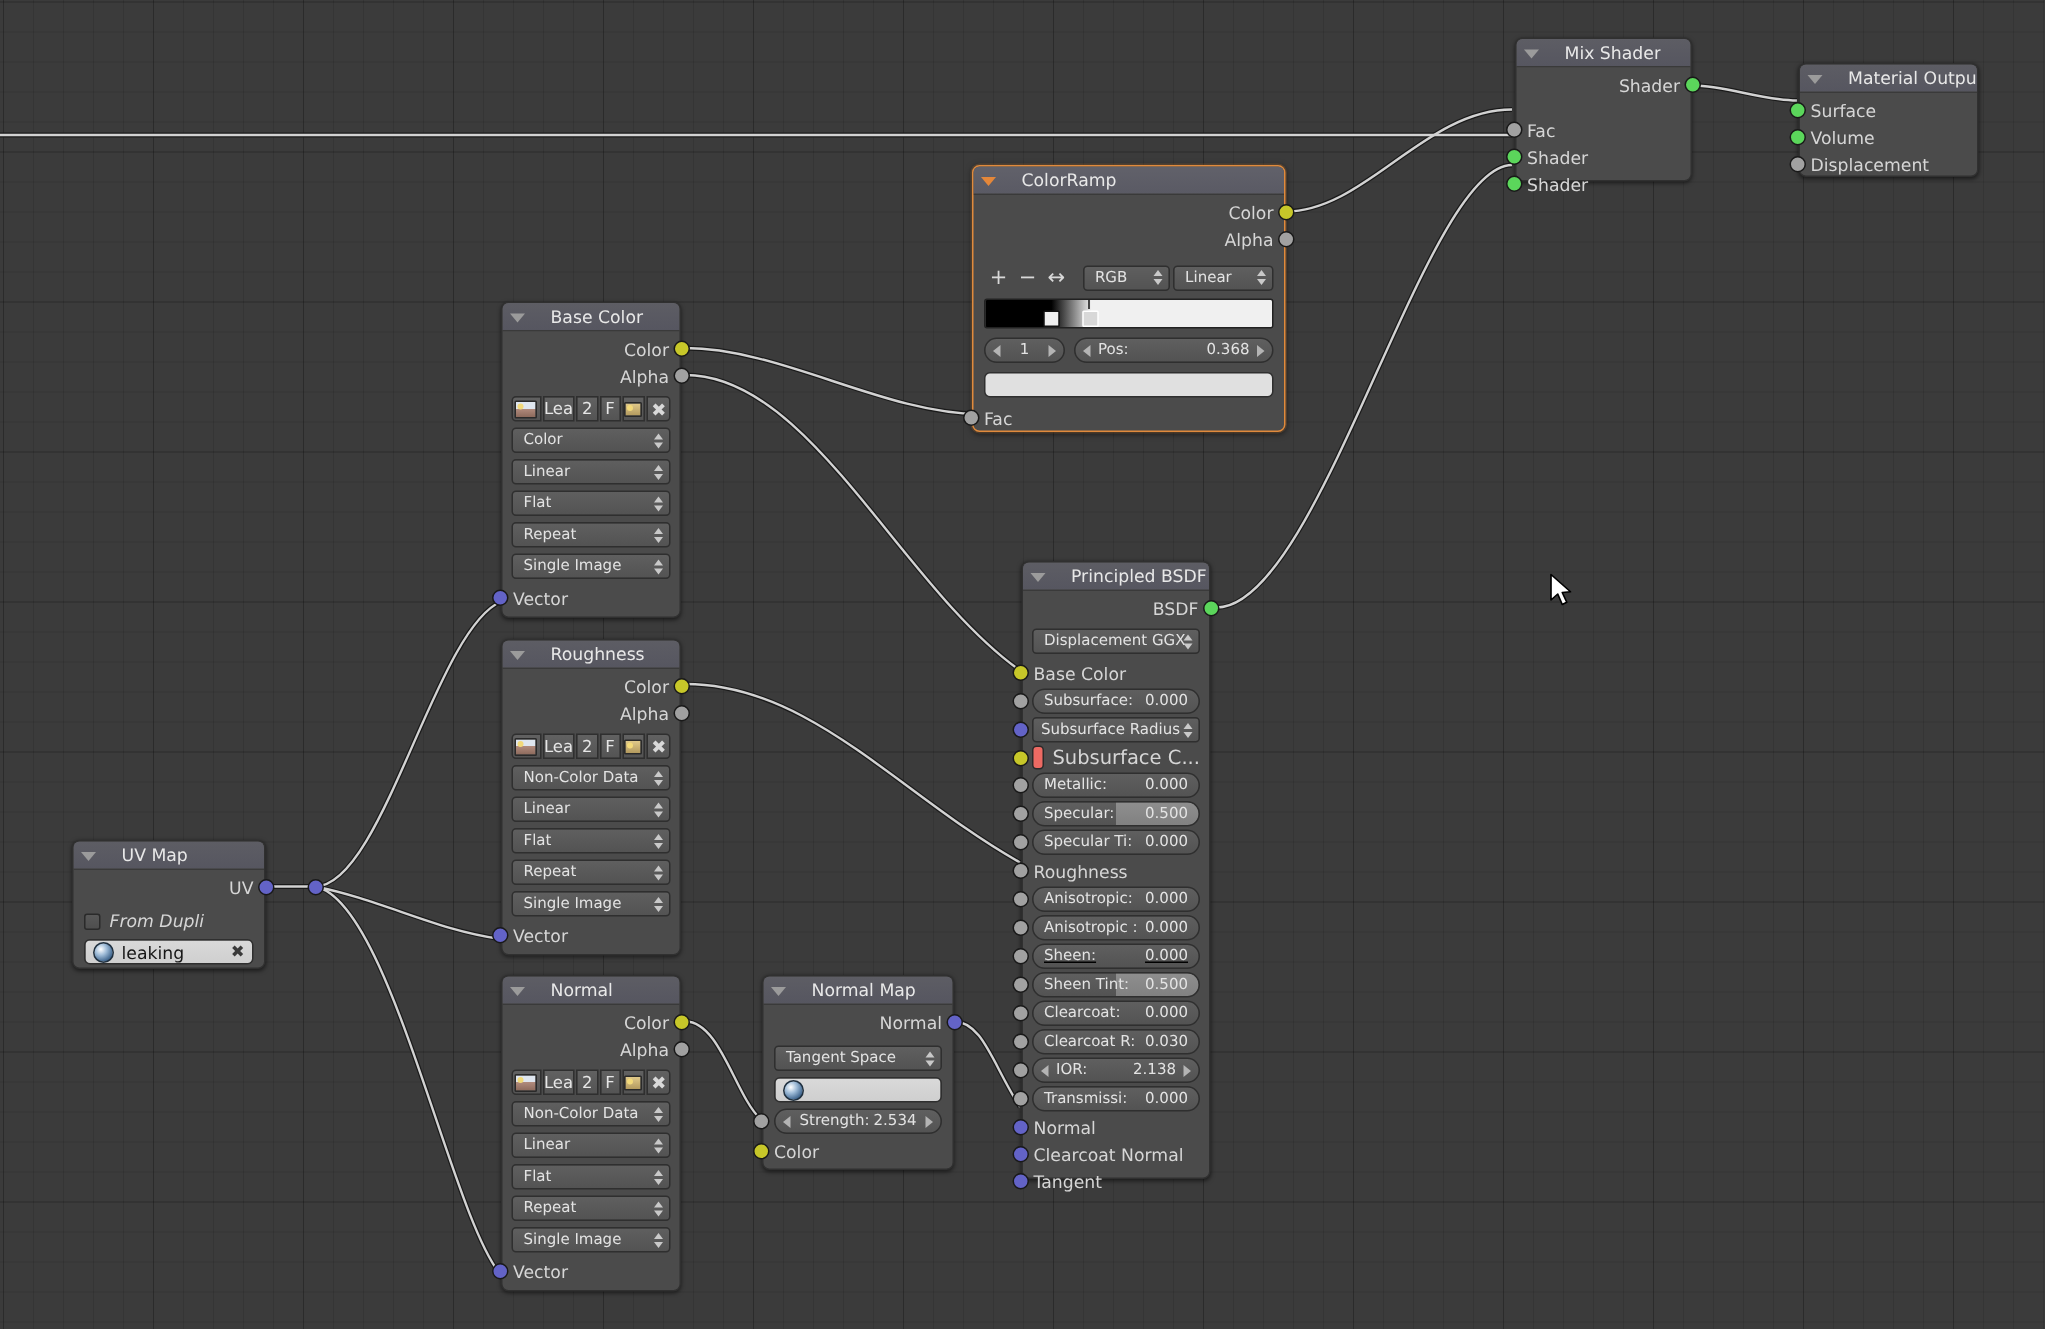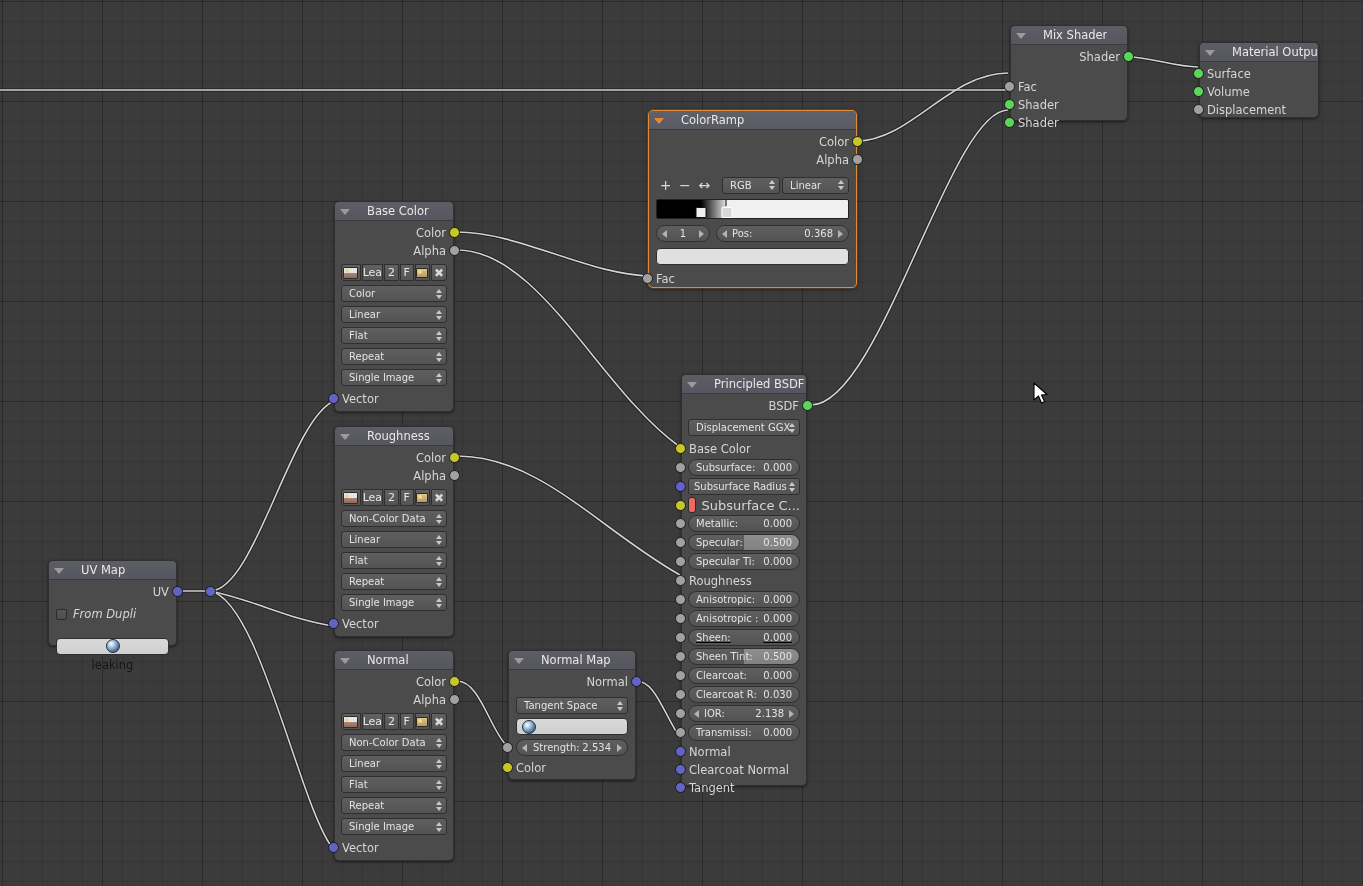--- a/index.html
+++ b/index.html
@@ -587,21 +587,21 @@
     </div>
     <div class="body">
       <div class="row out">
         <span class="lbl">UV</span>
         <span class="sock s-purple" style="right:-7px; top:3px;"></span>
       </div>
       <div class="row" style="margin-top:4px;font-style:italic;">
         <span class="chk"></span>
         <span class="lbl">From Dupli</span>
       </div>
-      <div class="idfield" style="margin-top:15px;flex-direction:column;">
+      <div class="idfield" style="margin-top:3px;">
         <span class="globe"></span>
         <span>leaking</span>
         <span class="xg">✖</span>
       </div>
     </div>
   </div>
 
   <div class="reroute" style="left:205px; top:586px;"></div>
 
   <div class="node" style="left:681px; top:374px; width:126px; height:412px;">

